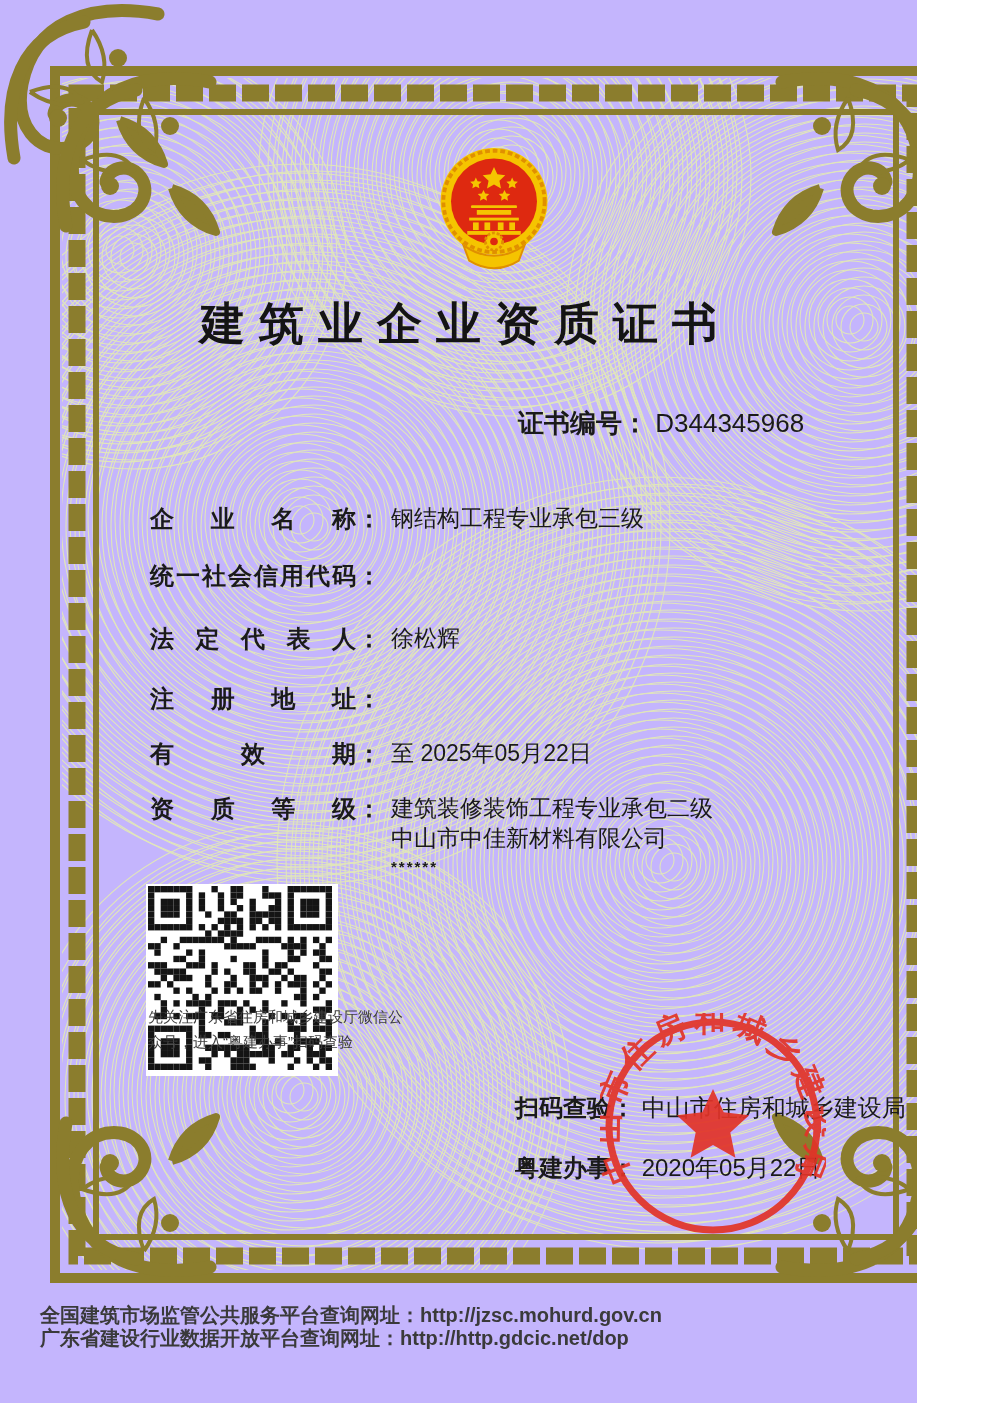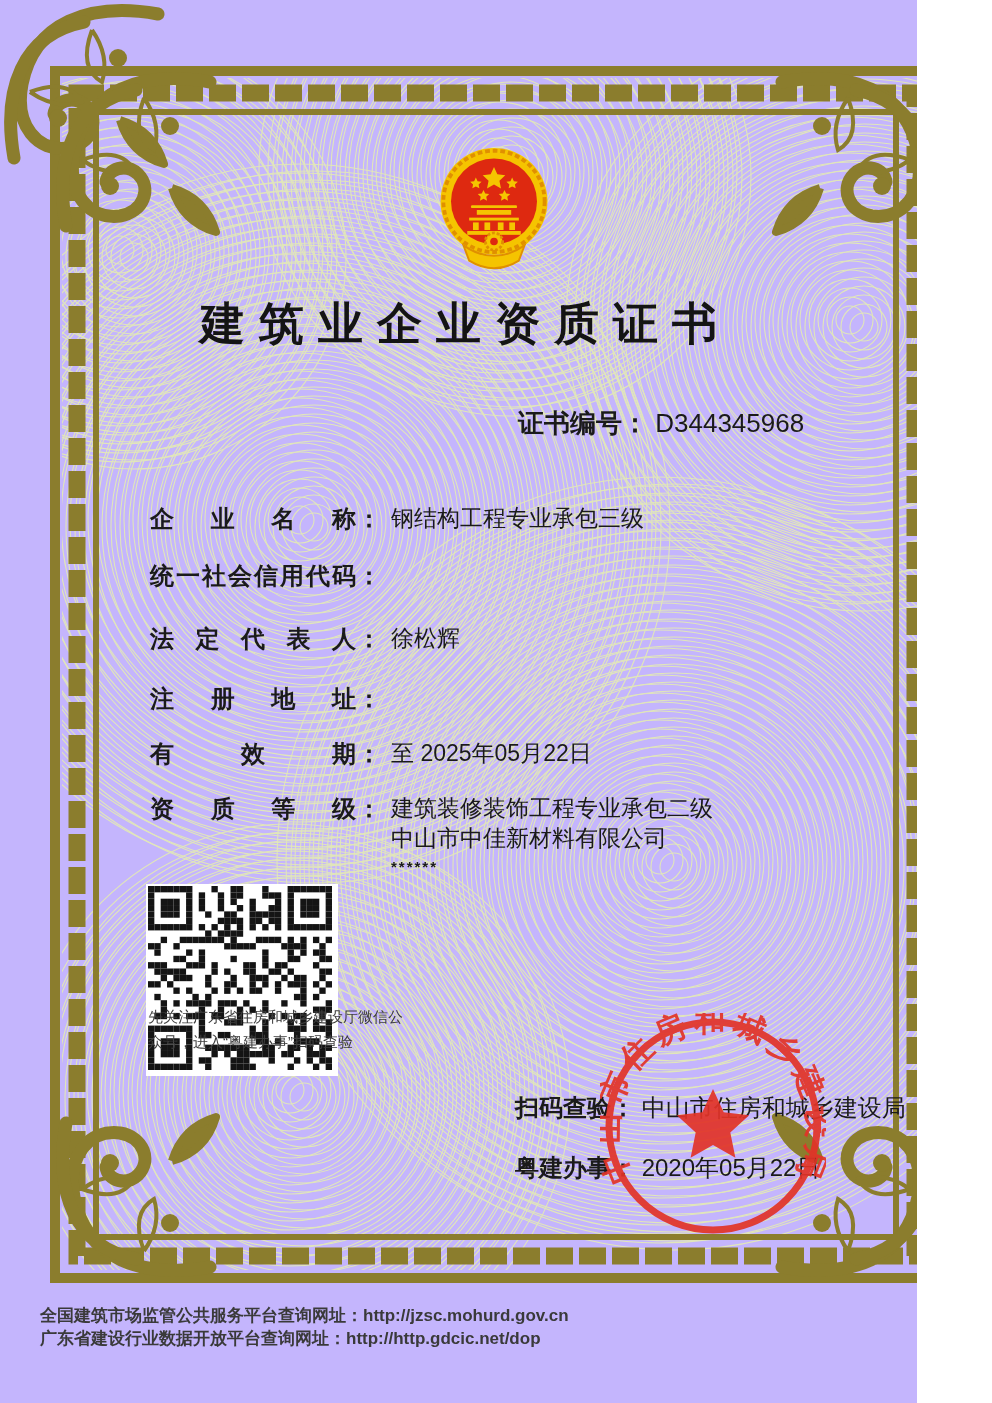--- a/index.html
+++ b/index.html
@@ -38,21 +38,21 @@
     font-size:15px;line-height:25px;color:#3d3d3d;
   }
   
   .issue-row{position:absolute;left:515px;font-size:24px;white-space:nowrap;}
   .issue-row .lbl{font-weight:bold;}
   
   .seal{position:absolute;left:600px;top:1013px;width:226px;height:226px;opacity:.92;}
   
   .footer{
     position:absolute;left:40px;top:1304px;width:900px;
-    font-size:17px;line-height:23px;font-weight:bold;color:#3a3a3a;
+    font-size:20px;line-height:23px;font-weight:bold;color:#3a3a3a;
   }
 </style>
 </head>
 <body>
 
 <div class="page">
 
   <svg class="layer" id="mesh" width="992" height="1403" viewBox="0 0 992 1403">
       <defs>
         <clipPath id="meshClip">

